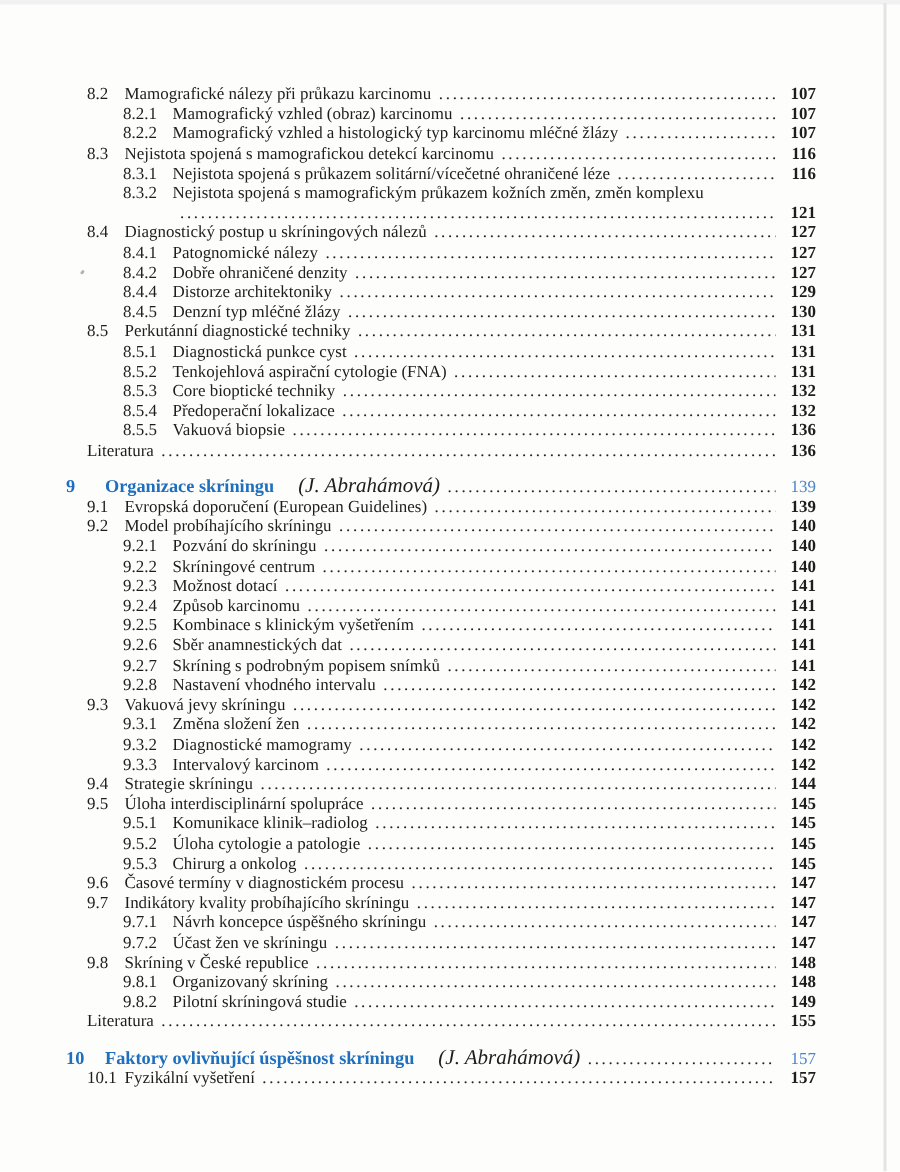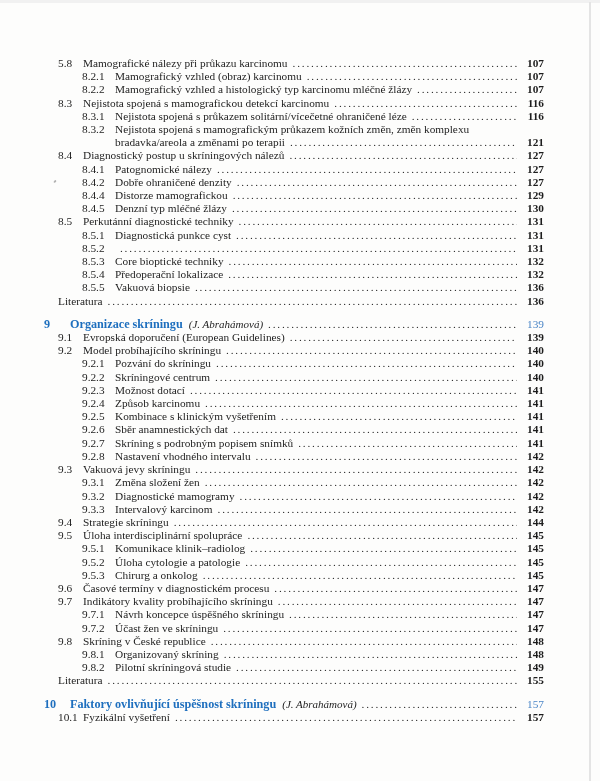--- a/index.html
+++ b/index.html
@@ -26,34 +26,34 @@
   .l2 .num,.l2-nolead .num,.cont .num{margin-left:38px;width:33px;}
   .lit .label{margin-left:14px;}
   .leader{
     flex:1 1 auto;overflow:hidden;min-width:8px;margin:0 5px 0 5px;
     letter-spacing:1.8px;color:#242424;
   }
   .leader::after{content:"..................................................................................................................................................";}
   .page-num{flex:0 0 auto;min-width:22px;text-align:right;font-weight:bold;}
   .chapter{margin-top:10px;font-weight:bold;font-size:12.2px;color:var(--accent,#1e6fbe);}
   .chapter .num{width:26px;}
-  .chapter .author{font-weight:normal;font-style:italic;font-size:11px;color:var(--text,#1d1d1d);margin-left:6px;}
+  .chapter .author{font-weight:normal;font-style:italic;font-size:14px;color:var(--text,#1d1d1d);margin-left:16px;}
   .chapter .leader{font-weight:normal;font-size:11.3px;}
   .chapter .page-num{font-weight:normal;font-size:11.3px;color:var(--accent-page,#4a85c6);}
 </style>
 </head>
 <body>
 
 <div class="page">
   <div class="top-edge"></div>
   <div class="right-edge"></div>
   <span class="speck"></span>
   <div class="toc">
       <div class="row l1">
-        <span class="num">5.8</span>
+        <span class="num">8.2</span>
         <span class="label">Mamografické nálezy při průkazu karcinomu</span>
         <span class="leader"></span>
         <span class="page-num">107</span>
       </div>
       <div class="row l2">
         <span class="num">8.2.1</span>
         <span class="label">Mamografický vzhled (obraz) karcinomu</span>
         <span class="leader"></span>
         <span class="page-num">107</span>
       </div>
@@ -74,21 +74,20 @@
         <span class="label">Nejistota spojená s průkazem solitární/vícečetné ohraničené léze</span>
         <span class="leader"></span>
         <span class="page-num">116</span>
       </div>
       <div class="row l2-nolead">
         <span class="num">8.3.2</span>
         <span class="label">Nejistota spojená s mamografickým průkazem kožních změn, změn komplexu</span>
       </div>
       <div class="row cont">
         <span class="num"></span>
-        <span class="label">bradavka/areola a změnami po terapii</span>
         <span class="leader"></span>
         <span class="page-num">121</span>
       </div>
       <div class="row l1">
         <span class="num">8.4</span>
         <span class="label">Diagnostický postup u skríningových nálezů</span>
         <span class="leader"></span>
         <span class="page-num">127</span>
       </div>
       <div class="row l2">
@@ -98,21 +97,21 @@
         <span class="page-num">127</span>
       </div>
       <div class="row l2">
         <span class="num">8.4.2</span>
         <span class="label">Dobře ohraničené denzity</span>
         <span class="leader"></span>
         <span class="page-num">127</span>
       </div>
       <div class="row l2">
         <span class="num">8.4.4</span>
-        <span class="label">Distorze mamografickou</span>
+        <span class="label">Distorze architektoniky</span>
         <span class="leader"></span>
         <span class="page-num">129</span>
       </div>
       <div class="row l2">
         <span class="num">8.4.5</span>
         <span class="label">Denzní typ mléčné žlázy</span>
         <span class="leader"></span>
         <span class="page-num">130</span>
       </div>
       <div class="row l1">
@@ -122,20 +121,21 @@
         <span class="page-num">131</span>
       </div>
       <div class="row l2">
         <span class="num">8.5.1</span>
         <span class="label">Diagnostická punkce cyst</span>
         <span class="leader"></span>
         <span class="page-num">131</span>
       </div>
       <div class="row l2">
         <span class="num">8.5.2</span>
+        <span class="label">Tenkojehlová aspirační cytologie (FNA)</span>
         <span class="leader"></span>
         <span class="page-num">131</span>
       </div>
       <div class="row l2">
         <span class="num">8.5.3</span>
         <span class="label">Core bioptické techniky</span>
         <span class="leader"></span>
         <span class="page-num">132</span>
       </div>
       <div class="row l2">

